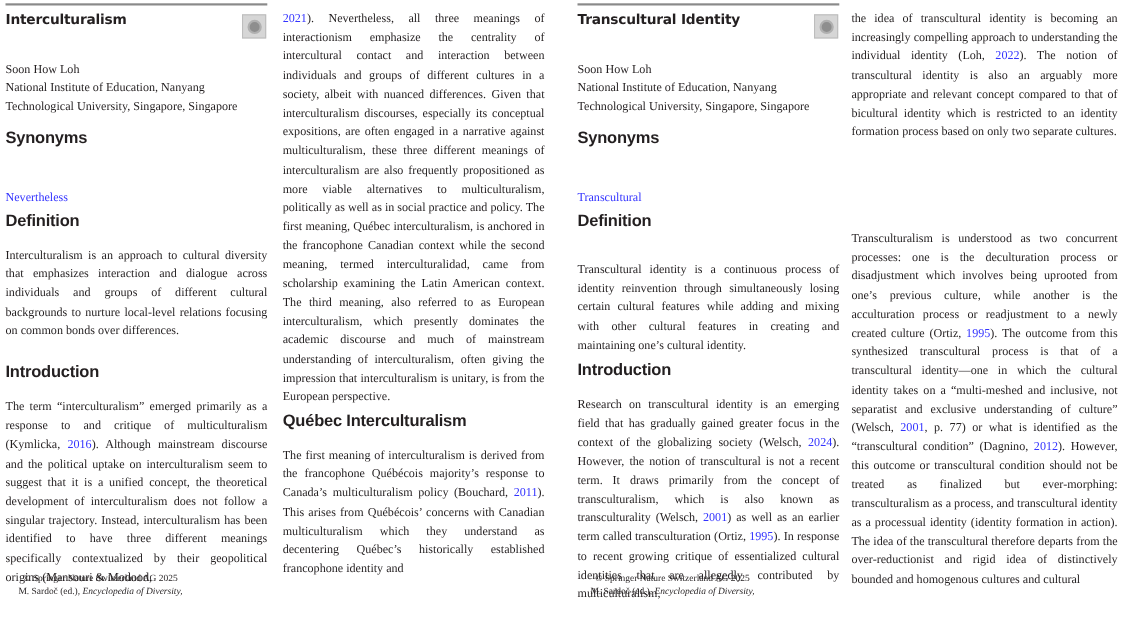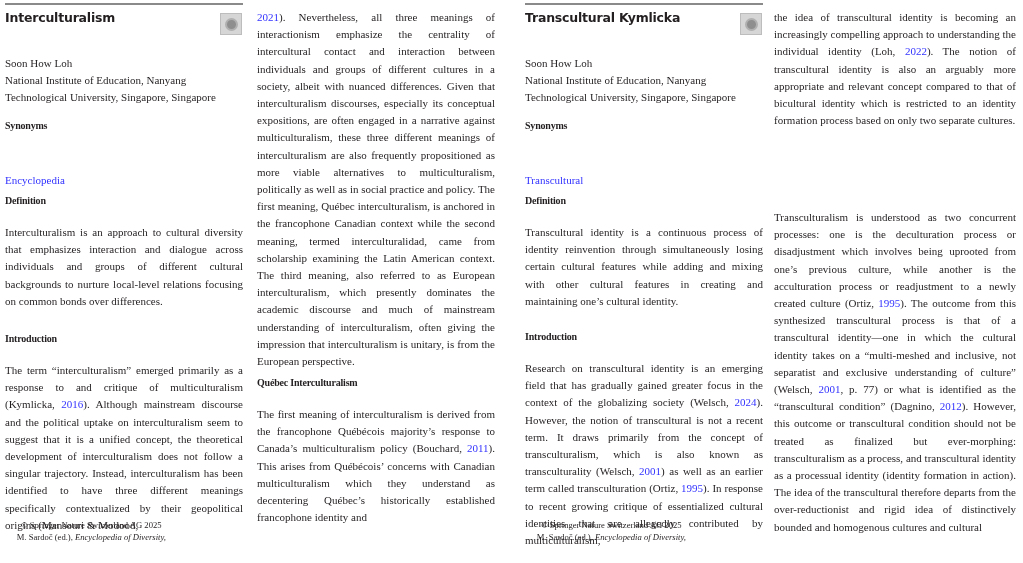--- a/index.html
+++ b/index.html
@@ -22,21 +22,21 @@
   }
   .crossmark {
     position: absolute; top: 13px; left: 215px; width: 22px; height: 22px;
     background: #d6d6d6; border: 1px solid #bdbdbd; box-sizing: border-box;
     display: flex; align-items: center; justify-content: center;
   }
   .crossmark span { width: 13px; height: 13px; border-radius: 50%; background: #8e8e8e; display: block; border: 2px solid #b0b0b0; box-sizing: border-box; }
   .author { position: absolute; top: 55px; left: 0; font-size: 11px; line-height: 17px; }
   .heading {
     position: absolute; left: 0;
-    font-family: Liberation Serif, serif; font-weight: bold; font-size: 10px; letter-spacing: -0.2px; line-height: 17px;
+    font-family: Liberation Sans, sans-serif; font-weight: bold; font-size: 15px; letter-spacing: -0.2px; line-height: 17px;
   }
   .link { color: #3333ff; margin-top: 24px; }
   .text {
     position: absolute; left: 0; width: 238px;
     font-size: 11px; line-height: 17.2px; text-align: justify; hyphens: manual;
   }
   .footer { position: absolute; top: 519px; left: 0; font-size: 8.6px; line-height: 12px; text-align: center; }
   .footer i { }
 </style>
 </head>
@@ -48,54 +48,54 @@
     <div class="title">Interculturalism</div>
     <div class="crossmark">
         <span></span>
       </div>
     <div class="author">
       <div>Soon How Loh</div>
       <div>National Institute of Education, Nanyang</div>
       <div>Technological University, Singapore, Singapore</div>
     </div>
     <div class="heading" style="top:117px">Synonyms</div>
-    <div class="text link" style="top:148px">Encyclopedia</div>
+    <div class="text link" style="top:148px">Nevertheless</div>
     <div class="heading" style="top:192px">Definition</div>
     <div class="text" style="top:224px">Interculturalism is an approach to cultural diversity that emphasizes interaction and dialogue across individuals and groups of different cultural backgrounds to nurture local-level relations focusing on common bonds over differences.</div>
     <div class="heading" style="top:330px">Introduction</div>
     <div class="text" style="top:362px"><span>The term “interculturalism” emerged primarily as a response to and critique of multiculturalism (Kymlicka, </span><span class="link">2016</span><span>). Although mainstream discourse and the political uptake on interculturalism seem to suggest that it is a unified concept, the theoretical development of interculturalism does not follow a singular trajectory. Instead, interculturalism has been identified to have three different meanings specifically contextualized by their geopolitical origins (Mansouri &amp; Modood,</span></div>
     <div class="footer">
       <div>© Springer Nature Switzerland AG 2025</div>
       <div><span>M. Sardoč (ed.), </span><i>Encyclopedia of Diversity,</i></div>
       <div class="link">https://doi.org/10.1007/978-3-030-95454-3_299-1</div>
     </div>
   </div>
   <div class="col col-b">
     <div class="text" style="top:9px"><span class="link">2021</span><span>). Nevertheless, all three meanings of interactionism emphasize the centrality of intercultural contact and interaction between individuals and groups of different cultures in a society, albeit with nuanced differences. Given that interculturalism discourses, especially its conceptual expositions, are often engaged in a narrative against multiculturalism, these three different meanings of interculturalism are also frequently propositioned as more viable alternatives to multiculturalism, politically as well as in social practice and policy. The first meaning, Québec interculturalism, is anchored in the francophone Canadian context while the second meaning, termed interculturalidad, came from scholarship examining the Latin American context. The third meaning, also referred to as European interculturalism, which presently dominates the academic discourse and much of mainstream understanding of interculturalism, often giving the impression that interculturalism is unitary, is from the European perspective.</span></div>
     <div class="heading" style="top:374px">Québec Interculturalism</div>
     <div class="text" style="top:406px"><span>The first meaning of interculturalism is derived from the francophone Québécois majority’s response to Canada’s multiculturalism policy (Bouchard, </span><span class="link">2011</span><span>). This arises from Québécois’ concerns with Canadian multiculturalism which they understand as decentering Québec’s historically established francophone identity and</span></div>
   </div>
 </div>
 
 <div class="page page-right">
   <div class="top-rule"></div>
   <div class="col col-a">
-    <div class="title">Transcultural Kymlicka</div>
+    <div class="title">Transcultural Identity</div>
     <div class="crossmark">
         <span></span>
       </div>
     <div class="author">
       <div>Soon How Loh</div>
       <div>National Institute of Education, Nanyang</div>
       <div>Technological University, Singapore, Singapore</div>
     </div>
     <div class="heading" style="top:117px">Synonyms</div>
     <div class="text link" style="top:148px">Transcultural</div>
     <div class="heading" style="top:192px">Definition</div>
-    <div class="text" style="top:224px">Transcultural identity is a continuous process of identity reinvention through simultaneously losing certain cultural features while adding and mixing with other cultural features in creating and maintaining one’s cultural identity.</div>
+    <div class="text" style="top:237px">Transcultural identity is a continuous process of identity reinvention through simultaneously losing certain cultural features while adding and mixing with other cultural features in creating and maintaining one’s cultural identity.</div>
     <div class="heading" style="top:328px">Introduction</div>
     <div class="text" style="top:360px"><span>Research on transcultural identity is an emerging field that has gradually gained greater focus in the context of the globalizing society (Welsch, </span><span class="link">2024</span><span>). However, the notion of transcultural is not a recent term. It draws primarily from the concept of transculturalism, which is also known as transculturality (Welsch, </span><span class="link">2001</span><span>) as well as an earlier term called transculturation (Ortiz, </span><span class="link">1995</span><span>). In response to recent growing critique of essentialized cultural identities that are allegedly contributed by multiculturalism,</span></div>
     <div class="footer">
       <div>© Springer Nature Switzerland AG 2025</div>
       <div><span>M. Sardoč (ed.), </span><i>Encyclopedia of Diversity,</i></div>
       <div class="link">https://doi.org/10.1007/978-3-030-95454-3_546-1</div>
     </div>
   </div>
   <div class="col col-b">
     <div class="text" style="top:9px;width:242px"><span>the idea of transcultural identity is becoming an increasingly compelling approach to understanding the individual identity (Loh, </span><span class="link">2022</span><span>). The notion of transcultural identity is also an arguably more appropriate and relevant concept compared to that of bicultural identity which is restricted to an identity formation process based on only two separate cultures.</span></div>

